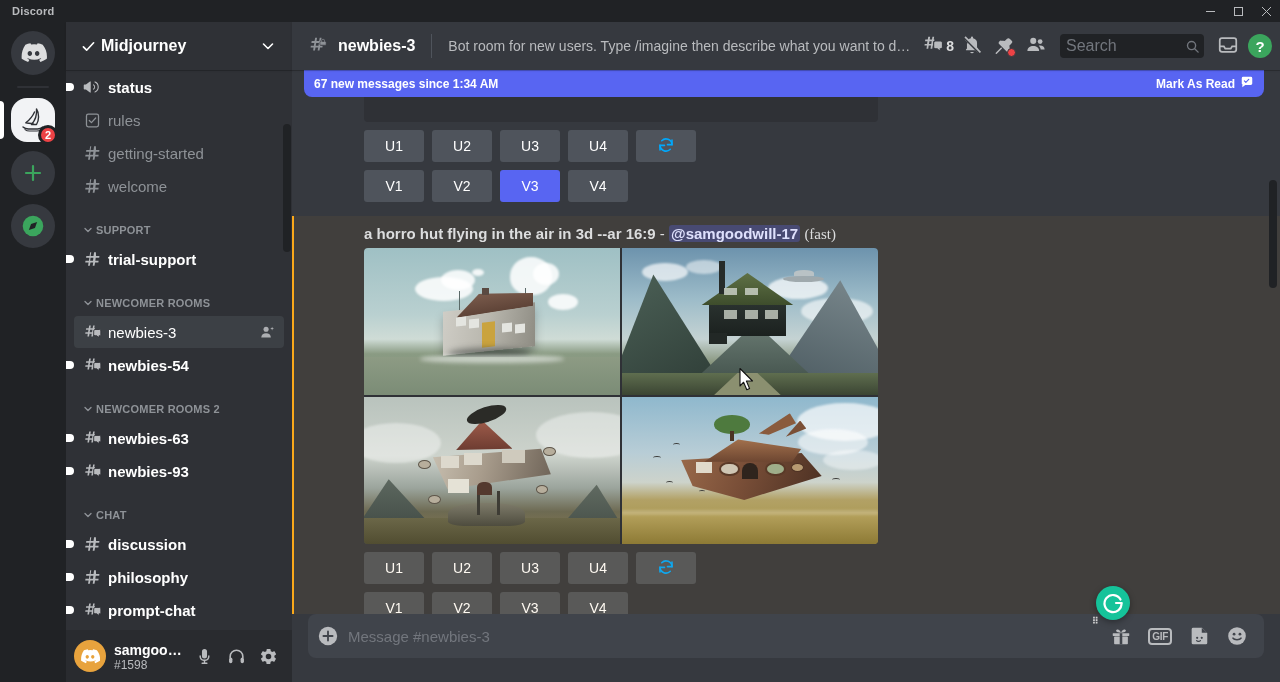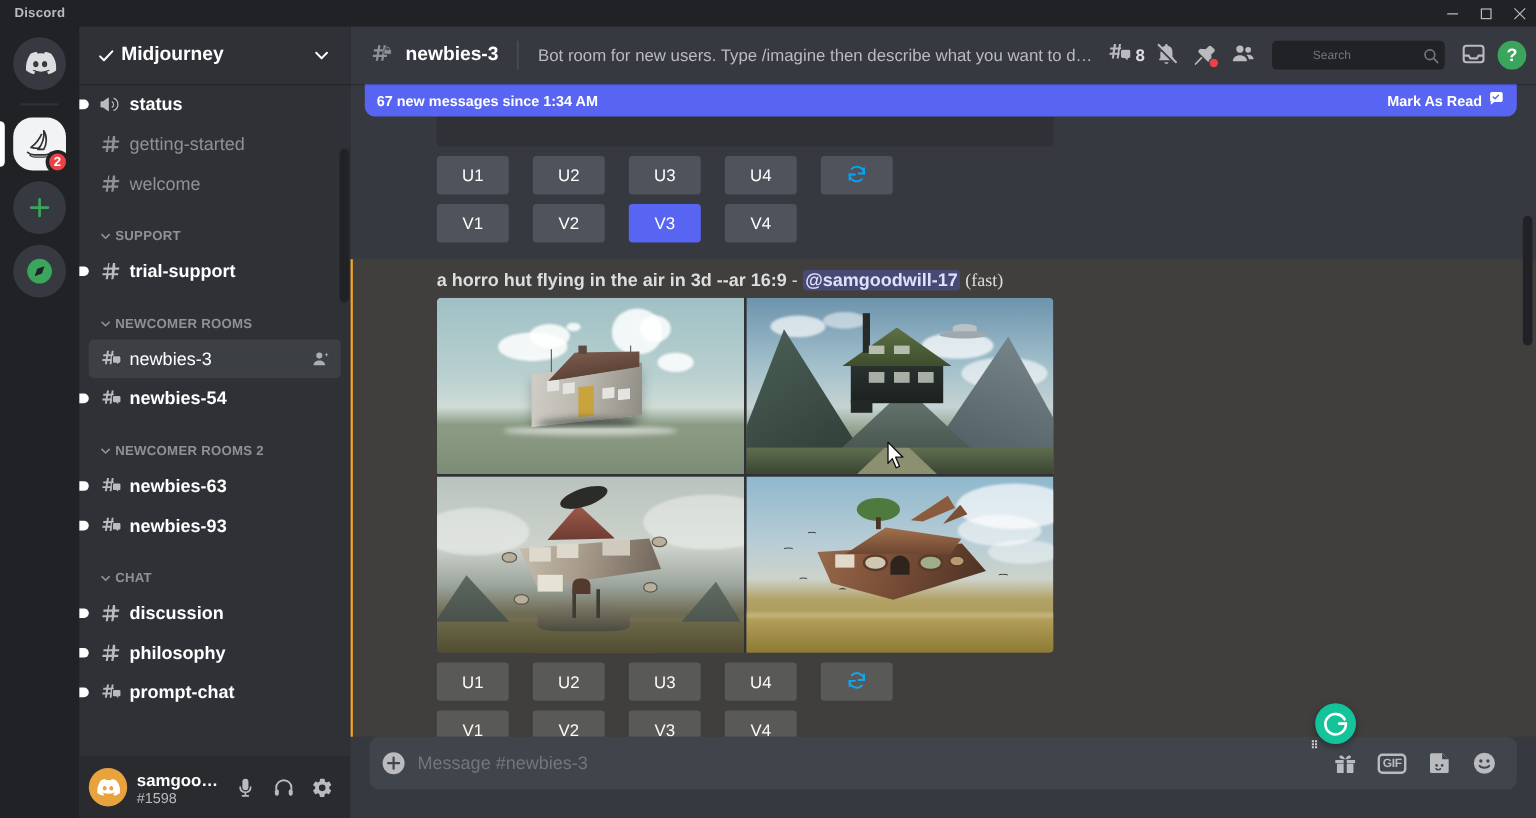--- a/index.html
+++ b/index.html
@@ -133,21 +133,21 @@
     font-size:14px; color:#b9bbbe; white-space:nowrap; overflow:hidden;
     text-overflow:ellipsis; flex:1; min-width:0; cursor:pointer;
   }
   .hdr-tools { display:flex; align-items:center; margin-left:8px; }
   .tool { height:32px; min-width:32px; display:flex; align-items:center; justify-content:center; color:#b9bbbe; border-radius:4px; cursor:pointer; padding:0 2px; }
   .tool .cnt { font-size:14px; font-weight:600; color:#dcddde; margin-left:2px; }
   .searchbox {
     width:144px; height:24px; background:#202225; border-radius:4px;
     display:flex; align-items:center; padding:0 4px 0 6px; margin:0 8px; cursor:text;
   }
-  .searchbox .sph { font-size:10px; color:#72767d; flex:1;margin-left:28px; }
+  .searchbox .sph { font-size:16px; color:#72767d; flex:1; }
   .searchbox .sico { color:#72767d; display:flex; }
   .help-btn {
     width:24px; height:24px; border-radius:50%; background:#3ba55d;
     display:flex; align-items:center; justify-content:center; color:#fff;
     font-weight:bold; font-size:15px; margin-left:4px; cursor:pointer;
   }
 
   
   .notice {
     position:absolute; top:48px; left:12px; right:16px; height:27px;
@@ -178,21 +178,21 @@
   .msg-fast { color:#dcddde; font-weight:400;font-family:Liberation Serif, serif; }
 
   .imgrid {
     width:514px; height:296px; border-radius:4px; overflow:hidden;
     display:grid; grid-template-columns:1fr 1fr; grid-template-rows:1fr 1fr;
     gap:2px; position:relative; background:#2f3136; cursor:pointer;
   }
   .imgrid.clipped { height:52px; align-items:end; }
   .quad { position:relative; overflow:hidden; }
 
-  .btnrow { display:flex; gap:20px; margin-top:8px; }
+  .btnrow { display:flex; gap:8px; margin-top:8px; }
   .mjbtn {
     width:60px; height:32px; border-radius:3px; background:#4f545c;
     display:flex; align-items:center; justify-content:center;
     font-size:14px; font-weight:500; color:#fff; cursor:pointer;
   }
   .mjbtn.primary { background:#5865f2; }
   .mjbtn.icon { color:#00a8fc; }
 
   
   .composer { flex:0 0 68px; padding:0 16px 24px; background:#36393f; }
@@ -330,20 +330,29 @@
           <div class="chan unread">
             <span class="unread-dot"></span>
             <span class="cico">
               <svg width="18" height="18" viewBox="0 0 24 24" fill="currentColor">
                   <path d="M3.9 8.6H2a1 1 0 0 0-1 1v4.8a1 1 0 0 0 1 1h1.9l5.4 4a.6.6 0 0 0 1-.5V5.1a.6.6 0 0 0-1-.5zM13.5 8a4.3 4.3 0 0 1 0 8v-1.6a2.7 2.7 0 0 0 0-4.8zM15.5 4.4a8 8 0 0 1 0 15.2v-1.7a6.3 6.3 0 0 0 0-11.8z"></path>
                 </svg>
             </span>
             <span class="chan-name">status</span>
           </div>
 
+          <div class="chan">
+            <span class="cico">
+              <svg width="17" height="17" viewBox="0 0 24 24">
+                  <rect x="3.5" y="3" width="17" height="18" rx="2.5" fill="none" stroke="currentColor" stroke-width="1.8"></rect>
+                  <path d="M7.5 12l3 3 6-6.5" fill="none" stroke="currentColor" stroke-width="1.8" stroke-linecap="round" stroke-linejoin="round"></path>
+                </svg>
+            </span>
+            <span class="chan-name">rules</span>
+          </div>
 
           <div class="chan">
             <span class="cico">
               <svg width="18" height="18" viewBox="0 0 24 24" fill="currentColor">
                   <path d="M9.6 3l-.8 5H4.4l-.3 2.4h4.4l-.6 3.8H3.3L3 16.6h4.5L6.7 21h2.4l.8-4.4h3.8L12.9 21h2.4l.8-4.4h4.4l.3-2.4h-4.4l.6-3.8h4.6l.3-2.4h-4.5L17.2 3h-2.4l-.8 5h-3.8l.8-5zM10.1 10.4h3.8l-.6 3.8H9.5z"></path>
                 </svg>
             </span>
             <span class="chan-name">getting-started</span>
           </div>
 

